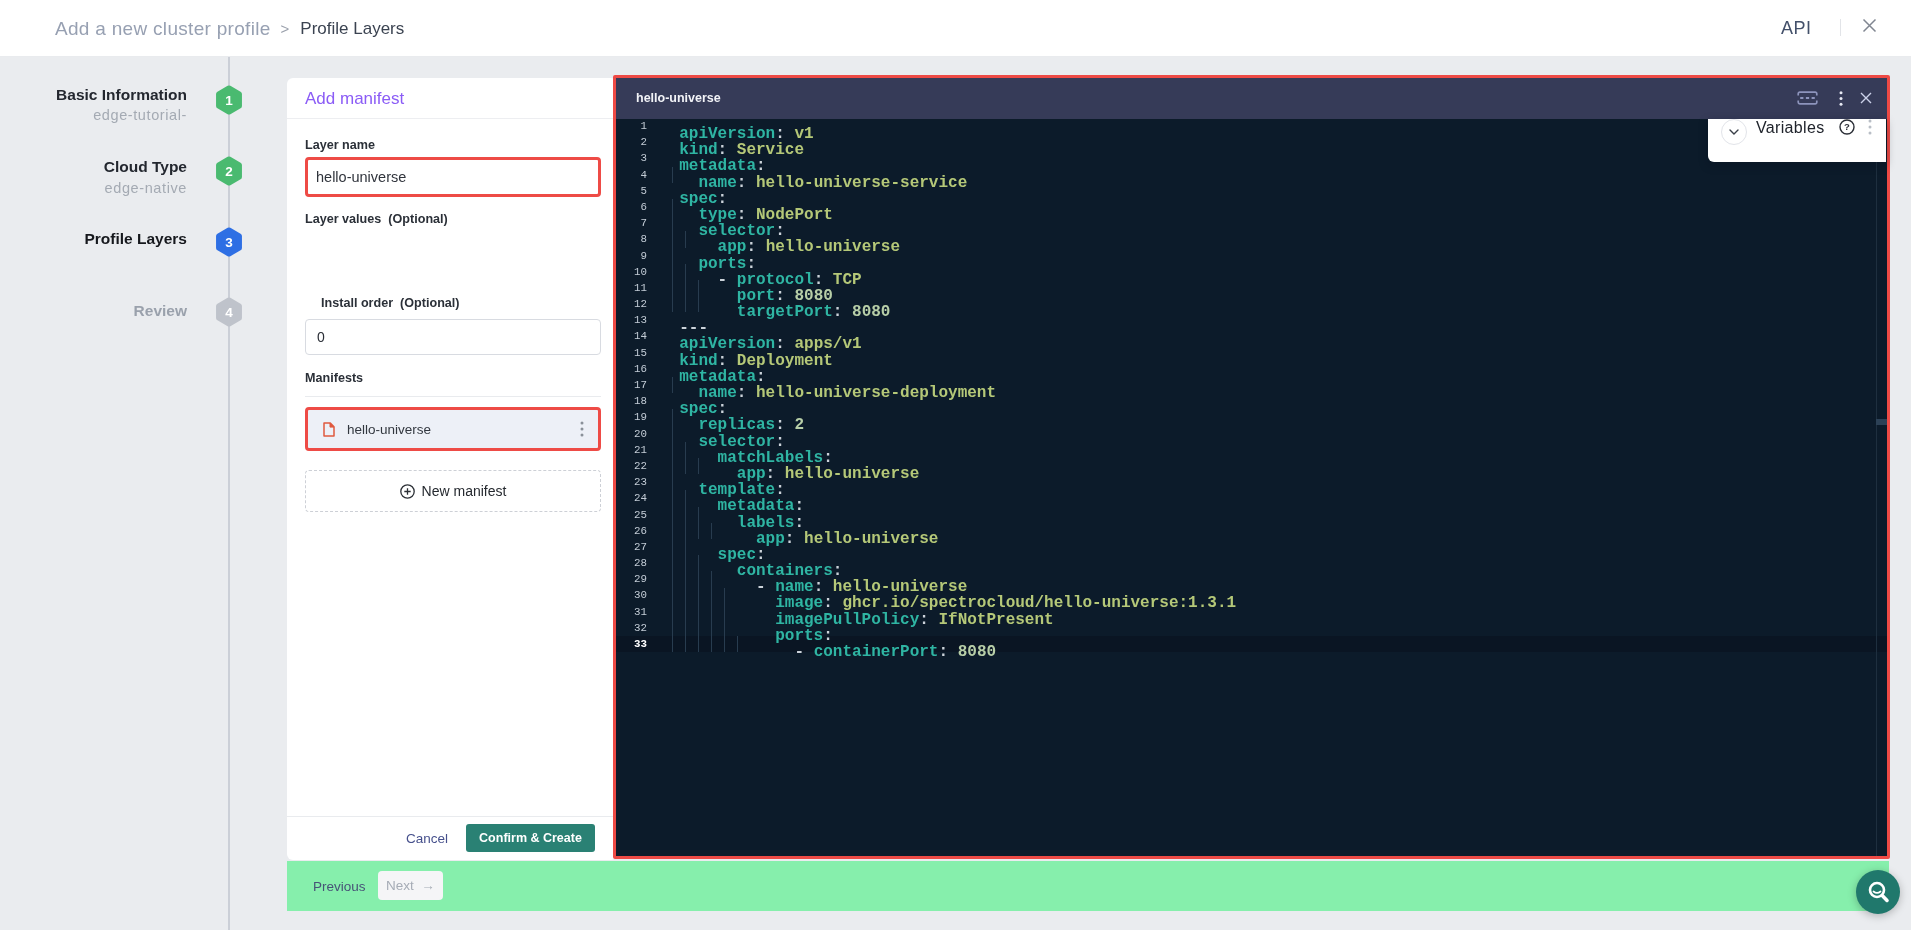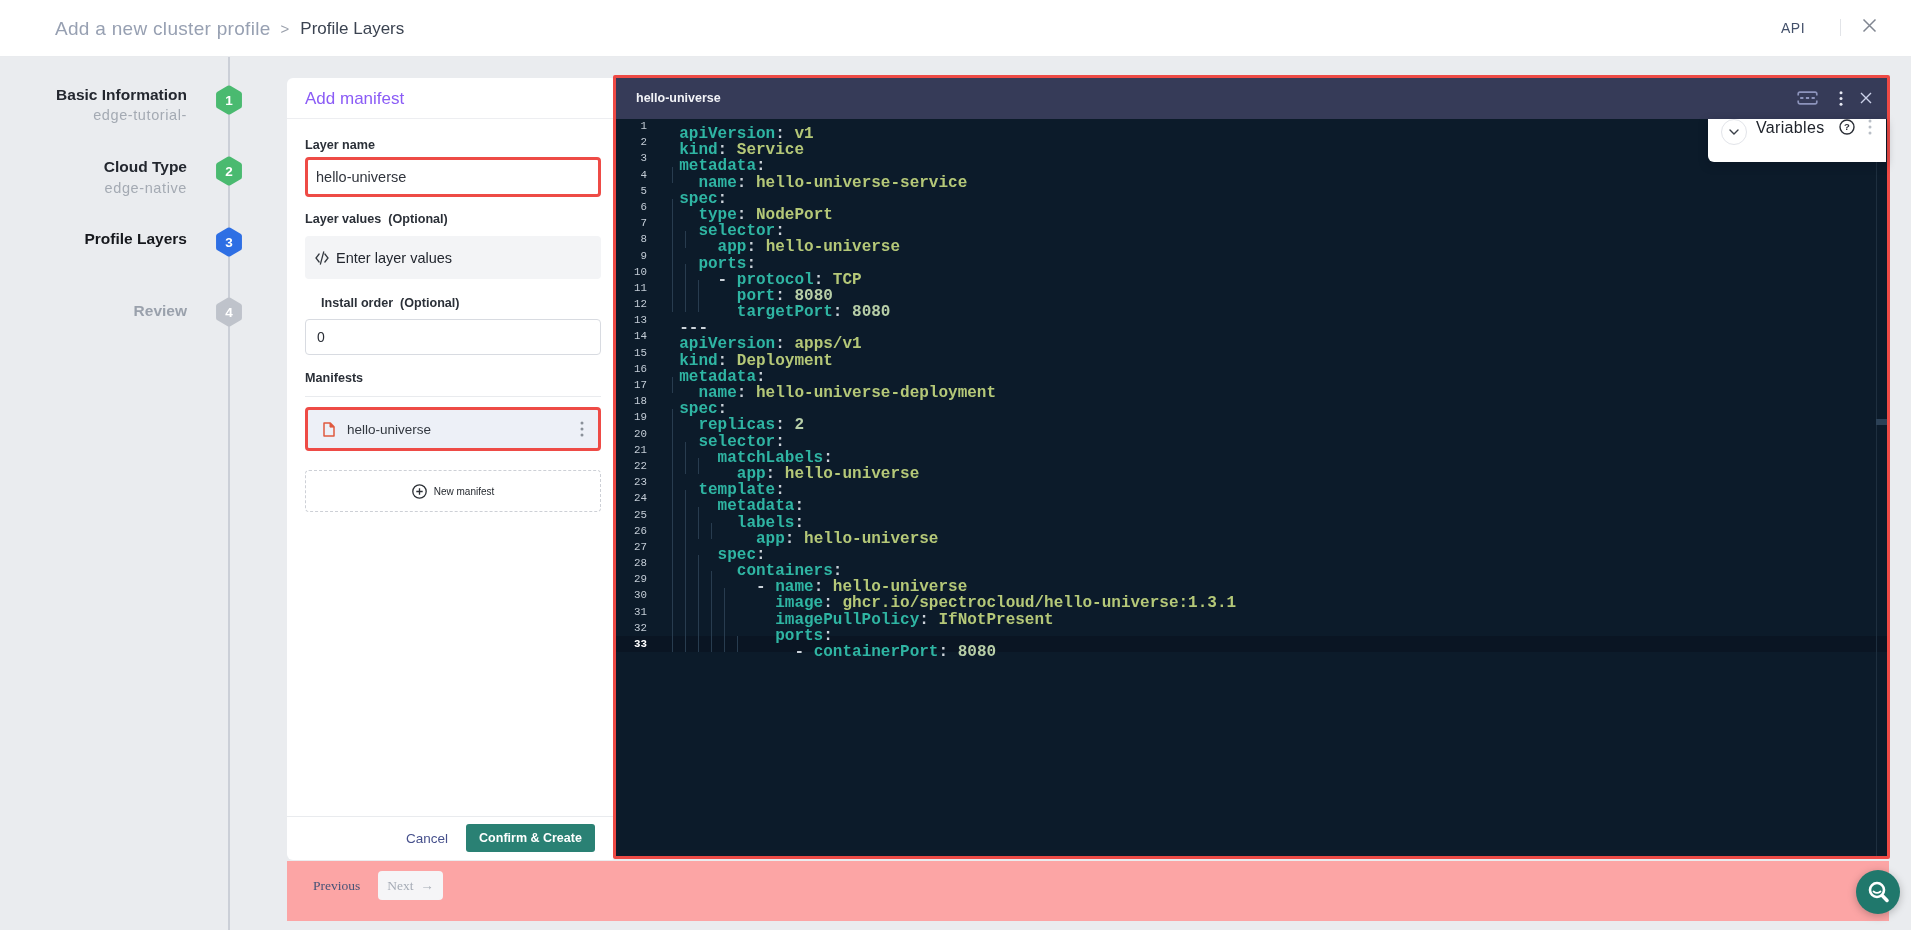--- a/index.html
+++ b/index.html
@@ -4,21 +4,21 @@
 <style>
 html,body{margin:0;padding:0;}
 body{width:1911px;height:930px;overflow:hidden;position:relative;background:#eaecef;font-family:"Liberation Sans",sans-serif;}
 .abs{position:absolute;}
 
 #header{left:0;top:0;width:1911px;height:57px;background:#fff;border-bottom:1px solid #e9ebee;box-sizing:border-box;}
 #crumbs{left:55px;top:0;height:57px;display:flex;align-items:center;}
 #crumb1{font-size:19px;color:#97a0b2;letter-spacing:.3px;}
 #crumbsep{font-size:15px;color:#9aa0ac;margin:0 11px 0 10px;}
 #crumb2{font-size:17px;color:#3b4351;}
-#api{left:1781px;top:0;height:56px;display:flex;align-items:center;font-size:14px;font-weight:500;color:#43506a;letter-spacing:.5px;}
+#api{left:1781px;top:0;height:56px;display:flex;align-items:center;font-size:18px;font-weight:500;color:#43506a;letter-spacing:.5px;}
 #hvline{left:1840px;top:19px;width:1px;height:17px;background:#e2e4e8;}
 
 #stepline{left:228px;top:57px;width:2px;height:873px;background:#cbcfd7;}
 .hex{width:30px;height:33px;}
 .steplbl{right:1724px;white-space:nowrap;text-align:right;}
 .st{font-size:15.5px;font-weight:700;color:#23272f;}
 .ss{font-size:14.5px;color:#a4aab3;letter-spacing:.6px;}
 
 #card{left:287px;top:78px;width:330px;height:782px;background:#fff;border-radius:6px;}
 #cardtitle{left:18px;top:10.5px;font-size:17px;font-weight:500;color:#8b5cf6;}
@@ -26,26 +26,26 @@
 .inp{left:18px;width:296px;box-sizing:border-box;background:#fff;display:flex;align-items:center;}
 #div1{left:0;top:39.5px;width:330px;height:1px;background:#edeef1;}
 #inp1{top:79px;height:40px;border:3px solid #ee4b46;border-radius:4px;padding-left:8px;font-size:14.5px;color:#30343c;}
 #greybox{top:158px;height:43px;background:#f3f4f6;border-radius:4px;padding-left:10px;}
 #greybox span{margin-left:7px;font-size:14.5px;font-weight:500;color:#23272f;}
 #inp2{top:241px;height:36px;border:1px solid #d8dbe1;border-radius:4px;padding-left:11px;font-size:14px;color:#2a2e36;}
 #div2{left:18px;top:318px;width:296px;height:1px;background:#e9ebee;}
 #mrow{top:329px;height:44px;background:#edf0f7;border:3px solid #ee4b46;border-radius:4px;padding-left:0;left:18px;width:296px;box-sizing:border-box;position:absolute;display:flex;align-items:center;}
 #mrow .mtext{margin-left:12px;font-size:13.5px;font-weight:500;color:#32373f;}
 #newman{top:392px;left:18px;width:296px;height:42px;box-sizing:border-box;border:1.5px dashed #cdd0d6;border-radius:4px;display:flex;align-items:center;justify-content:center;}
-#newman span{margin-left:7px;font-size:10px;font-weight:500;color:#25292f;}
+#newman span{margin-left:7px;font-size:14px;font-weight:500;color:#25292f;}
 #div3{left:0;top:738px;width:330px;height:1px;background:#e9ebee;}
 #cancel{left:107px;top:746px;width:66px;height:28px;display:flex;align-items:center;justify-content:center;font-size:13.5px;font-weight:500;color:#46508c;}
 #confirm{left:179px;top:746px;width:129px;height:28px;background:#2a8174;border-radius:3px;display:flex;align-items:center;justify-content:center;font-size:12.5px;font-weight:700;color:#fff;}
 
-#strip{left:287px;top:861px;width:1602px;height:60px;background:#fca5a5;font-family:Liberation Serif, serif;}
+#strip{left:287px;top:861px;width:1602px;height:50px;background:#86efac;}
 #prev{left:26px;top:0;height:50px;display:flex;align-items:center;font-size:13.5px;font-weight:500;color:#475377;}
 #nextbtn{left:91px;top:10px;width:65px;height:29px;background:#f5f5f7;border-radius:4px;display:flex;align-items:center;justify-content:center;font-size:13.5px;color:#a6acb6;text-align:right;}
 
 #editor{left:613px;top:75px;width:1277px;height:784px;box-sizing:border-box;border:3px solid #ee4a45;border-radius:2px;background:#0c1b2a;}
 #ebar{left:0;top:0;width:1271px;height:40.5px;background:#363b58;display:flex;align-items:center;}
 #ebar .etitle{margin-left:20px;font-size:12.5px;font-weight:700;color:#f2f3f7;}
 #gutter{left:0;top:40px;width:31px;text-align:right;margin:0;font-family:"Liberation Mono",monospace;font-size:10.8px;line-height:16.19px;color:#c3ccd6;}
 #code{left:55.2px;top:40px;margin:8px;font-family:Liberation Mono, monospace;font-weight:700;font-size:16px;line-height:16.19px;color:#ccd3da;}
 #code .k{color:#2fb5a3;font-weight:700;}
 #code .s{color:#b5c878;}
@@ -99,26 +99,20 @@
     <polygon points="15,3.2 25.2,9.1 25.2,20.9 15,26.8 4.8,20.9 4.8,9.1" fill="#bfc3cb" stroke="#bfc3cb" stroke-width="5.5" stroke-linejoin="round"></polygon>
     <text x="15" y="19.7" text-anchor="middle" font-family="Liberation Sans" font-size="13.5" font-weight="bold" fill="#fff">4</text>
   </svg>
 
 <div class="abs" id="card">
   <div class="abs" id="cardtitle">Add manifest</div>
   <div class="abs" id="div1"></div>
   <div class="abs lbl" style="top:59.5px;">Layer name</div>
   <div class="abs inp" id="inp1">hello-universe</div>
   <div class="abs lbl" style="top:134px;">Layer values&nbsp; (Optional)</div>
-  <div class="abs inp" id="greybox">
-      <svg width="14" height="14" viewBox="0 0 14 14">
-        <path d="M4.1 3 L1 7 L4.1 11 M9.9 3 L13 7 L9.9 11 M8.7 0.9 L5.4 13.1" stroke="#33383f" stroke-width="1.3" fill="none" stroke-linecap="round"></path>
-      </svg>
-      <span>Enter layer values</span>
-    </div>
   <div class="abs lbl" style="top:217.5px;margin-left:16px;">Install order&nbsp; (Optional)</div>
   <div class="abs inp" id="inp2">0</div>
   <div class="abs lbl" style="top:293px;">Manifests</div>
   <div class="abs" id="div2"></div>
   <div id="mrow">
       <svg style="margin-left:15px;" width="12" height="15" viewBox="0 0 12 15">
         <path d="M1 1.1 h6.3 l3.7 3.7 v9.1 h-10 z" fill="none" stroke="#e0593f" stroke-width="1.5" stroke-linejoin="round"></path>
         <path d="M7 1.1 v4 h4 z" fill="#e0593f" stroke="#e0593f" stroke-width="1" stroke-linejoin="round"></path>
       </svg>
       <span class="mtext">hello-universe</span>

